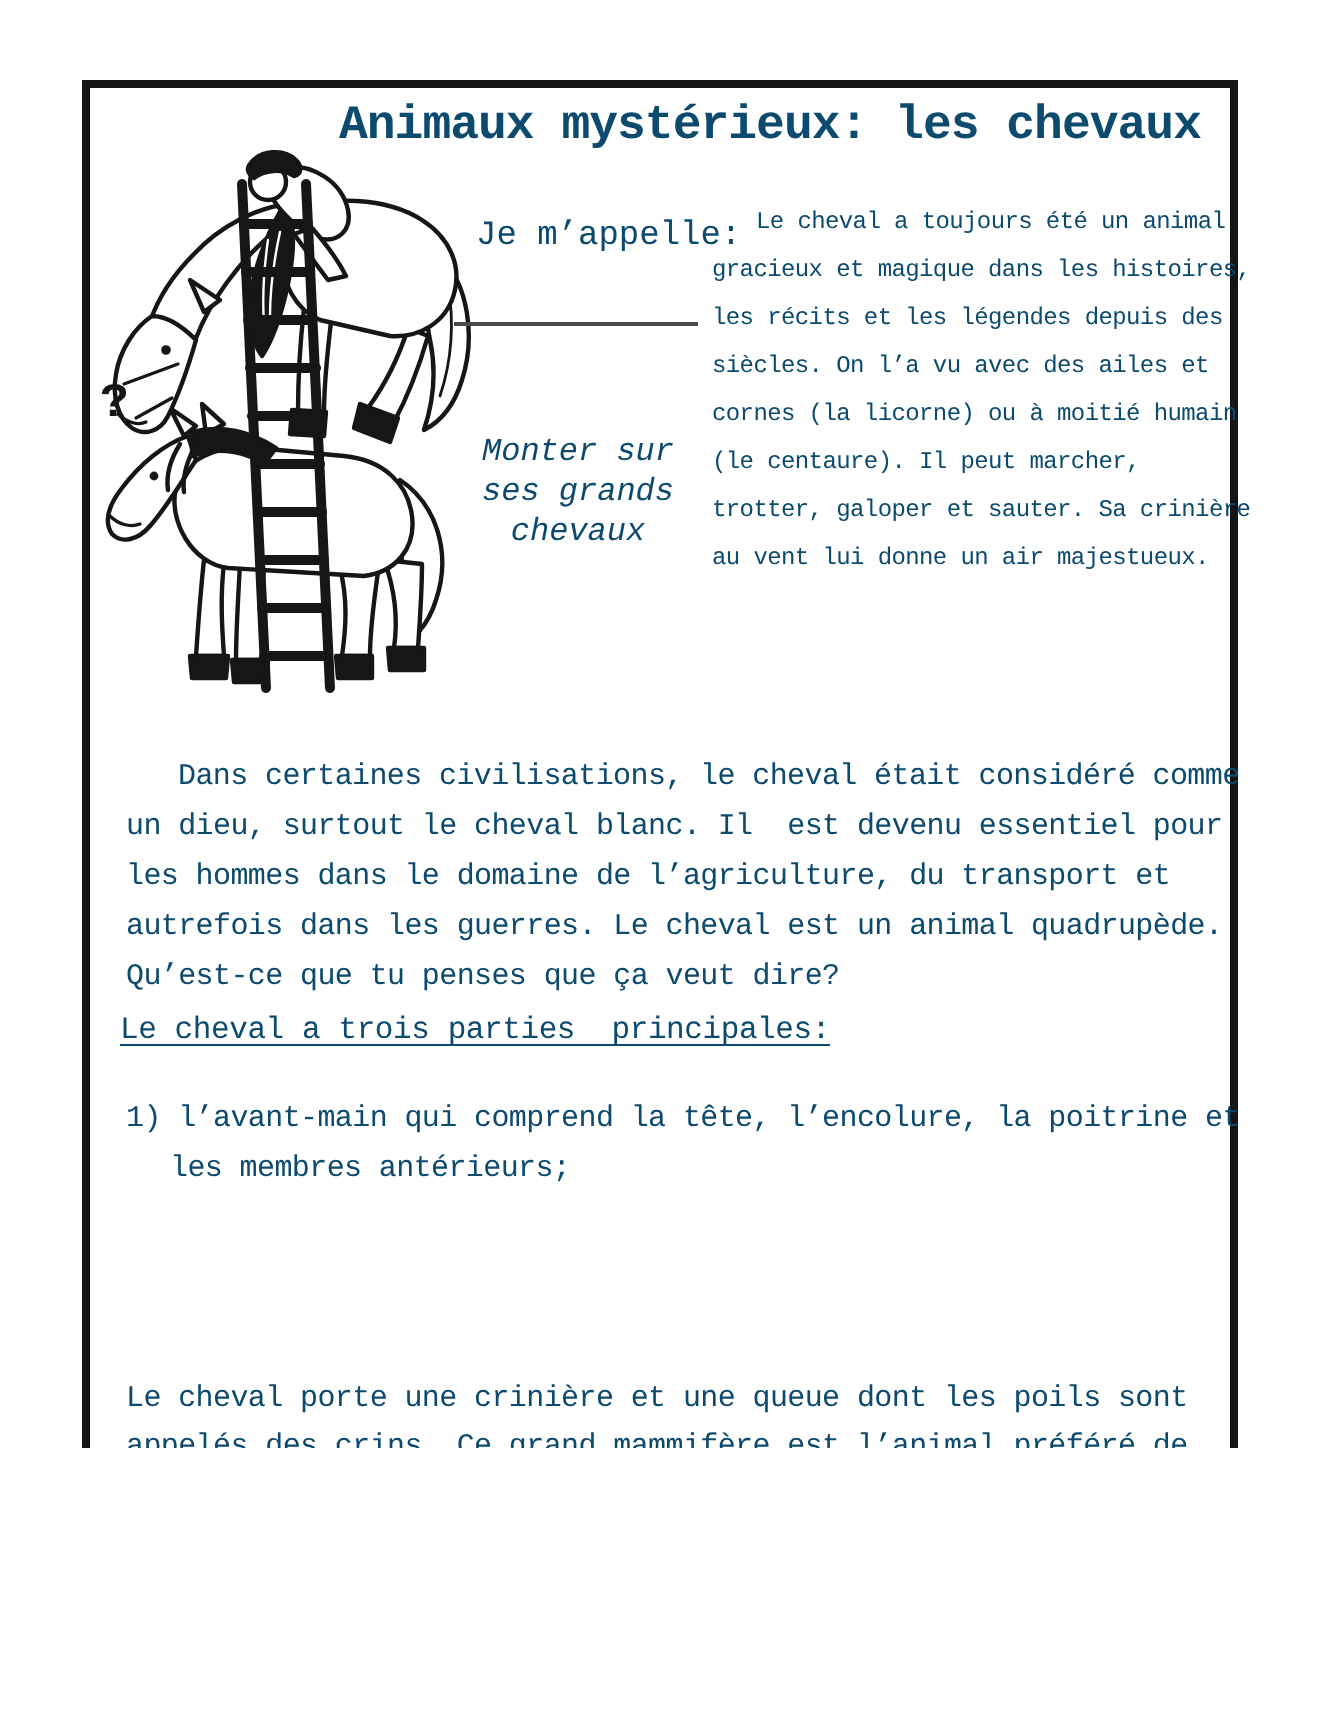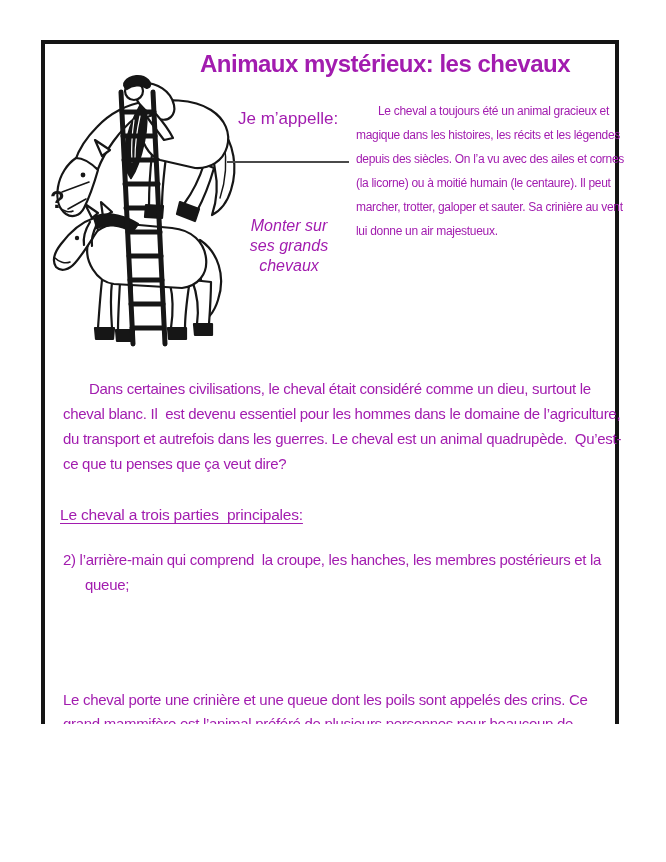--- a/index.html
+++ b/index.html
@@ -1,18 +1,18 @@
 <!DOCTYPE html>
 <html><head>
 <meta charset="utf-8">
 <style>
   html,body{margin:0;padding:0;background:#fff;}
   .sheet{
     position:relative;width:666px;height:724px;background:#ffffff;overflow:hidden;
-    font-family:Liberation Sans, sans-serif;color:#a21caf;
+    font-family:Liberation Mono, monospace;color:#0c4a6e;
   }
   .frame{
     position:absolute;left:41px;top:40px;width:570px;height:774px;
     border:4px solid #151515;box-sizing:content-box;
   }
   .title{
     position:absolute;left:150px;top:50px;width:470px;margin:0;
     font-size:24px;font-weight:bold;text-align:center;letter-spacing:-0.5px;white-space:pre-wrap;
   }
   .illustration{position:absolute;left:46px;top:72px;width:195px;height:278px;}
@@ -116,19 +116,19 @@
 ses grands
 chevaux</div>
 
   <div class="intro">Le cheval a toujours été un animal gracieux et magique dans les histoires, les récits et les légendes depuis des siècles. On l’a vu avec des ailes et cornes (la licorne) ou à moitié humain (le centaure). Il peut marcher, trotter, galoper et sauter. Sa crinière au vent lui donne un air majestueux.</div>
 
   <div class="para para2">Dans certaines civilisations, le cheval était considéré comme un dieu, surtout le cheval blanc. Il  est devenu essentiel pour les hommes dans le domaine de l’agriculture, du transport et autrefois dans les guerres. Le cheval est un animal quadrupède.  Qu’est-ce que tu penses que ça veut dire?</div>
 
   <div class="heading">Le cheval a trois parties  principales:</div>
 
   <div class="list">
-    <div class="li">2) l’arrière-main qui comprend  la croupe, les hanches, les membres postérieurs et la queue;</div>
+    <div class="li">1) l’avant-main qui comprend la tête, l’encolure, la poitrine et les membres antérieurs;</div>
   </div>
 
   <div class="para para3">Le cheval porte une crinière et une queue dont les poils sont appelés des crins. Ce grand mammifère est l’animal préféré de plusieurs personnes pour beaucoup de raisons.  L’équitation est maintenant un sport de plus en plus pratiqué. Monter un cheval ou chevaucher est une activité très intéressante. Mais il faut connaître le vocabulaire chevalin...</div>
 
   <div class="page-number">41</div>
 </div>
 
 </body></html>

